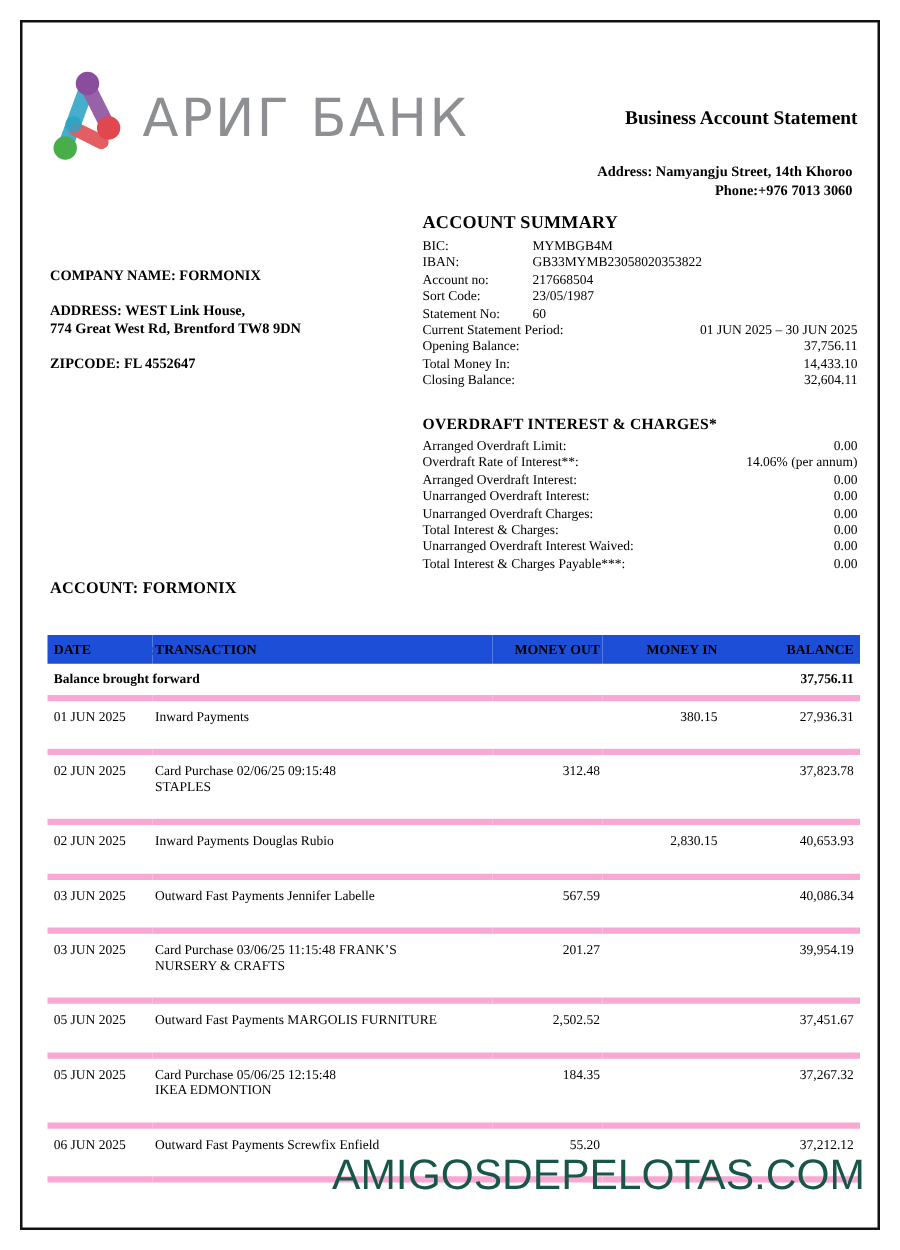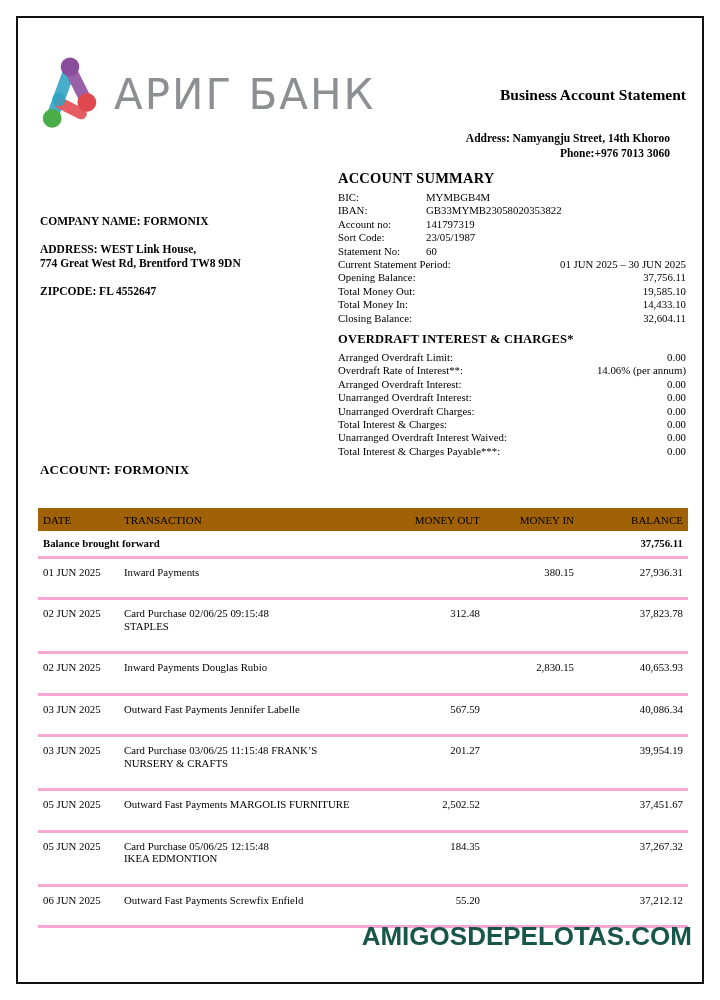--- a/index.html
+++ b/index.html
@@ -7,58 +7,58 @@
     position:relative;width:720px;height:1000px;margin:0 auto;background:#ffffff;
     font-family:"Liberation Serif", serif;color:#000;overflow:hidden;
   }
   .page-border{position:absolute;left:16px;top:16px;right:16px;bottom:16px;border:2px solid #111;pointer-events:none;}
 
   
   .logo-row{position:absolute;left:40px;top:56px;display:flex;align-items:center;gap:14px;}
   .logo-row svg{display:block;}
   .brand{font-family:"DejaVu Sans", sans-serif;font-size:42px;color:#8d8f92;letter-spacing:2px;white-space:nowrap;}
   .doc-title{position:absolute;top:86px;right:34px;font-weight:bold;font-size:15.5px;}
-  .contact{position:absolute;top:131px;right:50px;text-align:right;font-weight:bold;font-size:11.5px;line-height:15px;}
+  .contact{position:absolute;top:131px;right:38px;text-align:right;font-weight:bold;font-size:11.5px;line-height:15px;}
 
   
   .company{position:absolute;left:40px;top:214px;font-weight:bold;font-size:11.5px;line-height:14px;}
   .company .gap{height:14px;}
 
   
   .kv-section{position:absolute;left:338px;width:348px;font-size:10.8px;}
   .summary{top:170px;}
   .overdraft{top:332px;}
   .kv-title{font-weight:bold;font-size:14.5px;letter-spacing:.2px;margin:0 0 4px 0;}
   .overdraft .kv-title{font-size:12.5px;}
   .kv{position:relative;height:13.4px;line-height:13.4px;white-space:nowrap;}
   .kv-label{display:inline-block;}
   .kv-mid{position:absolute;left:88px;top:0;}
   .kv-right{position:absolute;right:0;top:0;}
 
   
   .acct-title{position:absolute;left:40px;top:462px;font-weight:bold;font-size:13px;letter-spacing:.2px;}
   .tx-title{position:absolute;left:40px;top:491px;font-weight:bold;font-size:11px;margin-top:24px;}
   table.tx{position:absolute;left:38px;top:508px;width:650px;border-collapse:collapse;font-size:10.8px;}
-  table.tx th{background:#a16207;font-weight:normal;font-size:11px;height:21px;vertical-align:middle;}
+  table.tx th{background:#1d4ed8;font-weight:bold;font-size:11px;height:21px;vertical-align:middle;}
   table.tx th.l{text-align:left;}
   table.tx th.r{text-align:right;}
   table.tx td{vertical-align:top;padding-top:7px;padding-bottom:19px;line-height:12.5px;}
-  table.tx tbody tr{border-bottom:3px solid #f9a8d4;}
+  table.tx tbody tr{border-bottom:5px solid #f9a8d4;}
   .pad-l1{padding-left:5px;}
   .pad-l2{padding-left:2px;}
   .num{text-align:right;padding-right:2px;margin-top:17px;}
   .num-last{text-align:right;padding-right:5px;}
   .td-tx{white-space:pre-line;}
   tr.bbf{font-weight:bold;}
   tr.bbf td{padding-top:6px;padding-bottom:6px;}
 
   
   .watermark{
     position:absolute;right:28px;top:921px;
-    font-family:"Liberation Sans", sans-serif;font-weight:bold;font-size:26px;
+    font-family:"Liberation Sans", sans-serif;font-weight:normal;font-size:34px;
     color:#175649;letter-spacing:0px;white-space:nowrap;
   }
 </style>
 </head>
 <body>
 
 <div class="page">
   <div class="page-border"></div>
 
   <div class="logo-row">
@@ -88,26 +88,25 @@
     <div>ADDRESS: WEST Link House,</div>
     <div>774 Great West Rd, Brentford TW8 9DN</div>
     <div class="gap"></div>
     <div>ZIPCODE: FL 4552647</div>
   </div>
 
   <div class="kv-section summary">
     <h2 class="kv-title">ACCOUNT SUMMARY</h2>
     <div class="kv"><span class="kv-label">BIC:</span><span class="kv-mid">MYMBGB4M</span></div>
     <div class="kv"><span class="kv-label">IBAN:</span><span class="kv-mid">GB33MYMB23058020353822</span></div>
-    <div class="kv"><span class="kv-label">Account no:</span><span class="kv-mid">141797319</span></div>
+    <div class="kv"><span class="kv-label">Account no:</span><span class="kv-mid">217668504</span></div>
     <div class="kv"><span class="kv-label">Sort Code:</span><span class="kv-mid">23/05/1987</span></div>
     <div class="kv"><span class="kv-label">Statement No:</span><span class="kv-mid">60</span></div>
     <div class="kv"><span class="kv-label">Current Statement Period:</span><span class="kv-right">01 JUN 2025 – 30 JUN 2025</span></div>
     <div class="kv"><span class="kv-label">Opening Balance:</span><span class="kv-right">37,756.11</span></div>
-    <div class="kv"><span class="kv-label">Total Money Out:</span><span class="kv-right">19,585.10</span></div>
     <div class="kv"><span class="kv-label">Total Money In:</span><span class="kv-right">14,433.10</span></div>
     <div class="kv"><span class="kv-label">Closing Balance:</span><span class="kv-right">32,604.11</span></div>
   </div>
 
   <div class="kv-section overdraft">
     <h2 class="kv-title">OVERDRAFT INTEREST &amp; CHARGES*</h2>
     <div class="kv"><span class="kv-label">Arranged Overdraft Limit:</span><span class="kv-right">0.00</span></div>
     <div class="kv"><span class="kv-label">Overdraft Rate of Interest**:</span><span class="kv-right">14.06% (per annum)</span></div>
     <div class="kv"><span class="kv-label">Arranged Overdraft Interest:</span><span class="kv-right">0.00</span></div>
     <div class="kv"><span class="kv-label">Unarranged Overdraft Interest:</span><span class="kv-right">0.00</span></div>

